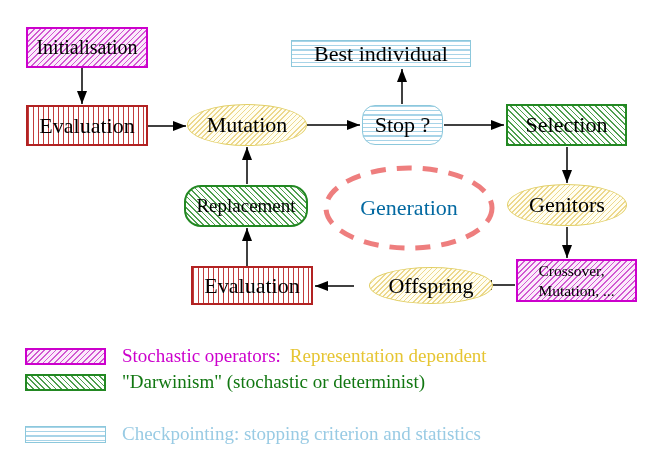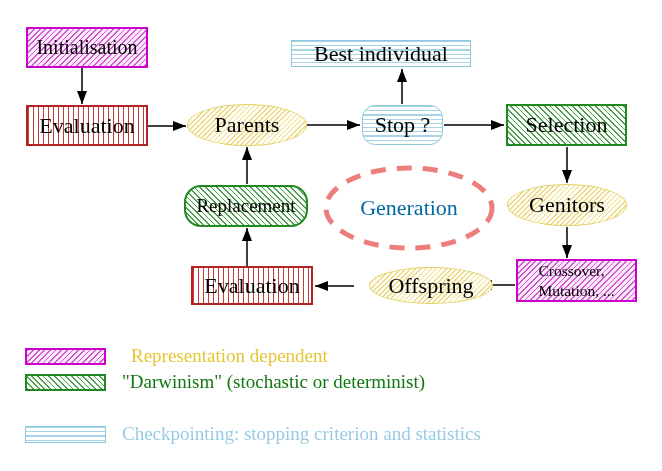--- a/index.html
+++ b/index.html
@@ -92,21 +92,21 @@
       <line x1="354" y1="286" x2="315" y2="286" marker-end="url(#ah)"></line>
       <line x1="247" y1="266" x2="247" y2="228" marker-end="url(#ah)"></line>
       <line x1="247" y1="184" x2="247" y2="147" marker-end="url(#ah)"></line>
     </g>
   </svg>
 
   <div id="n-init" class="node hatch-magenta">Initialisation</div>
 
   <div id="n-eval-top" class="node stripes-red">Evaluation</div>
 
-  <div id="n-parents" class="node hatch-yellow">Parents</div>
+  <div id="n-parents" class="node hatch-yellow">Mutation</div>
 
   <div id="n-best" class="node stripes-cyan">Best individual</div>
 
   <div id="n-stop" class="node stripes-cyan">Stop ?</div>
 
   <div id="n-selection" class="node hatch-green">Selection</div>
 
   <div id="n-genitors" class="node hatch-yellow">Genitors</div>
 
   <div id="n-replace" class="node hatch-green">Replacement</div>
@@ -119,20 +119,21 @@
       <div>Mutation, ...</div>
     </div>
   </div>
 
   <div id="n-offspring" class="node hatch-yellow">Offspring</div>
 
   <div id="n-eval-bot" class="node stripes-red">Evaluation</div>
 
   <div id="lg-1" class="legend-row">
     <div class="swatch hatch-magenta"></div>
+    <span class="t-magenta">Stochastic operators:</span>
     <span class="t-gold">Representation dependent</span>
   </div>
 
   <div id="lg-2" class="legend-row">
     <div class="swatch hatch-green"></div>
     <span class="t-green">"Darwinism" (stochastic or determinist)</span>
   </div>
 
 
   <div id="lg-4" class="legend-row">

